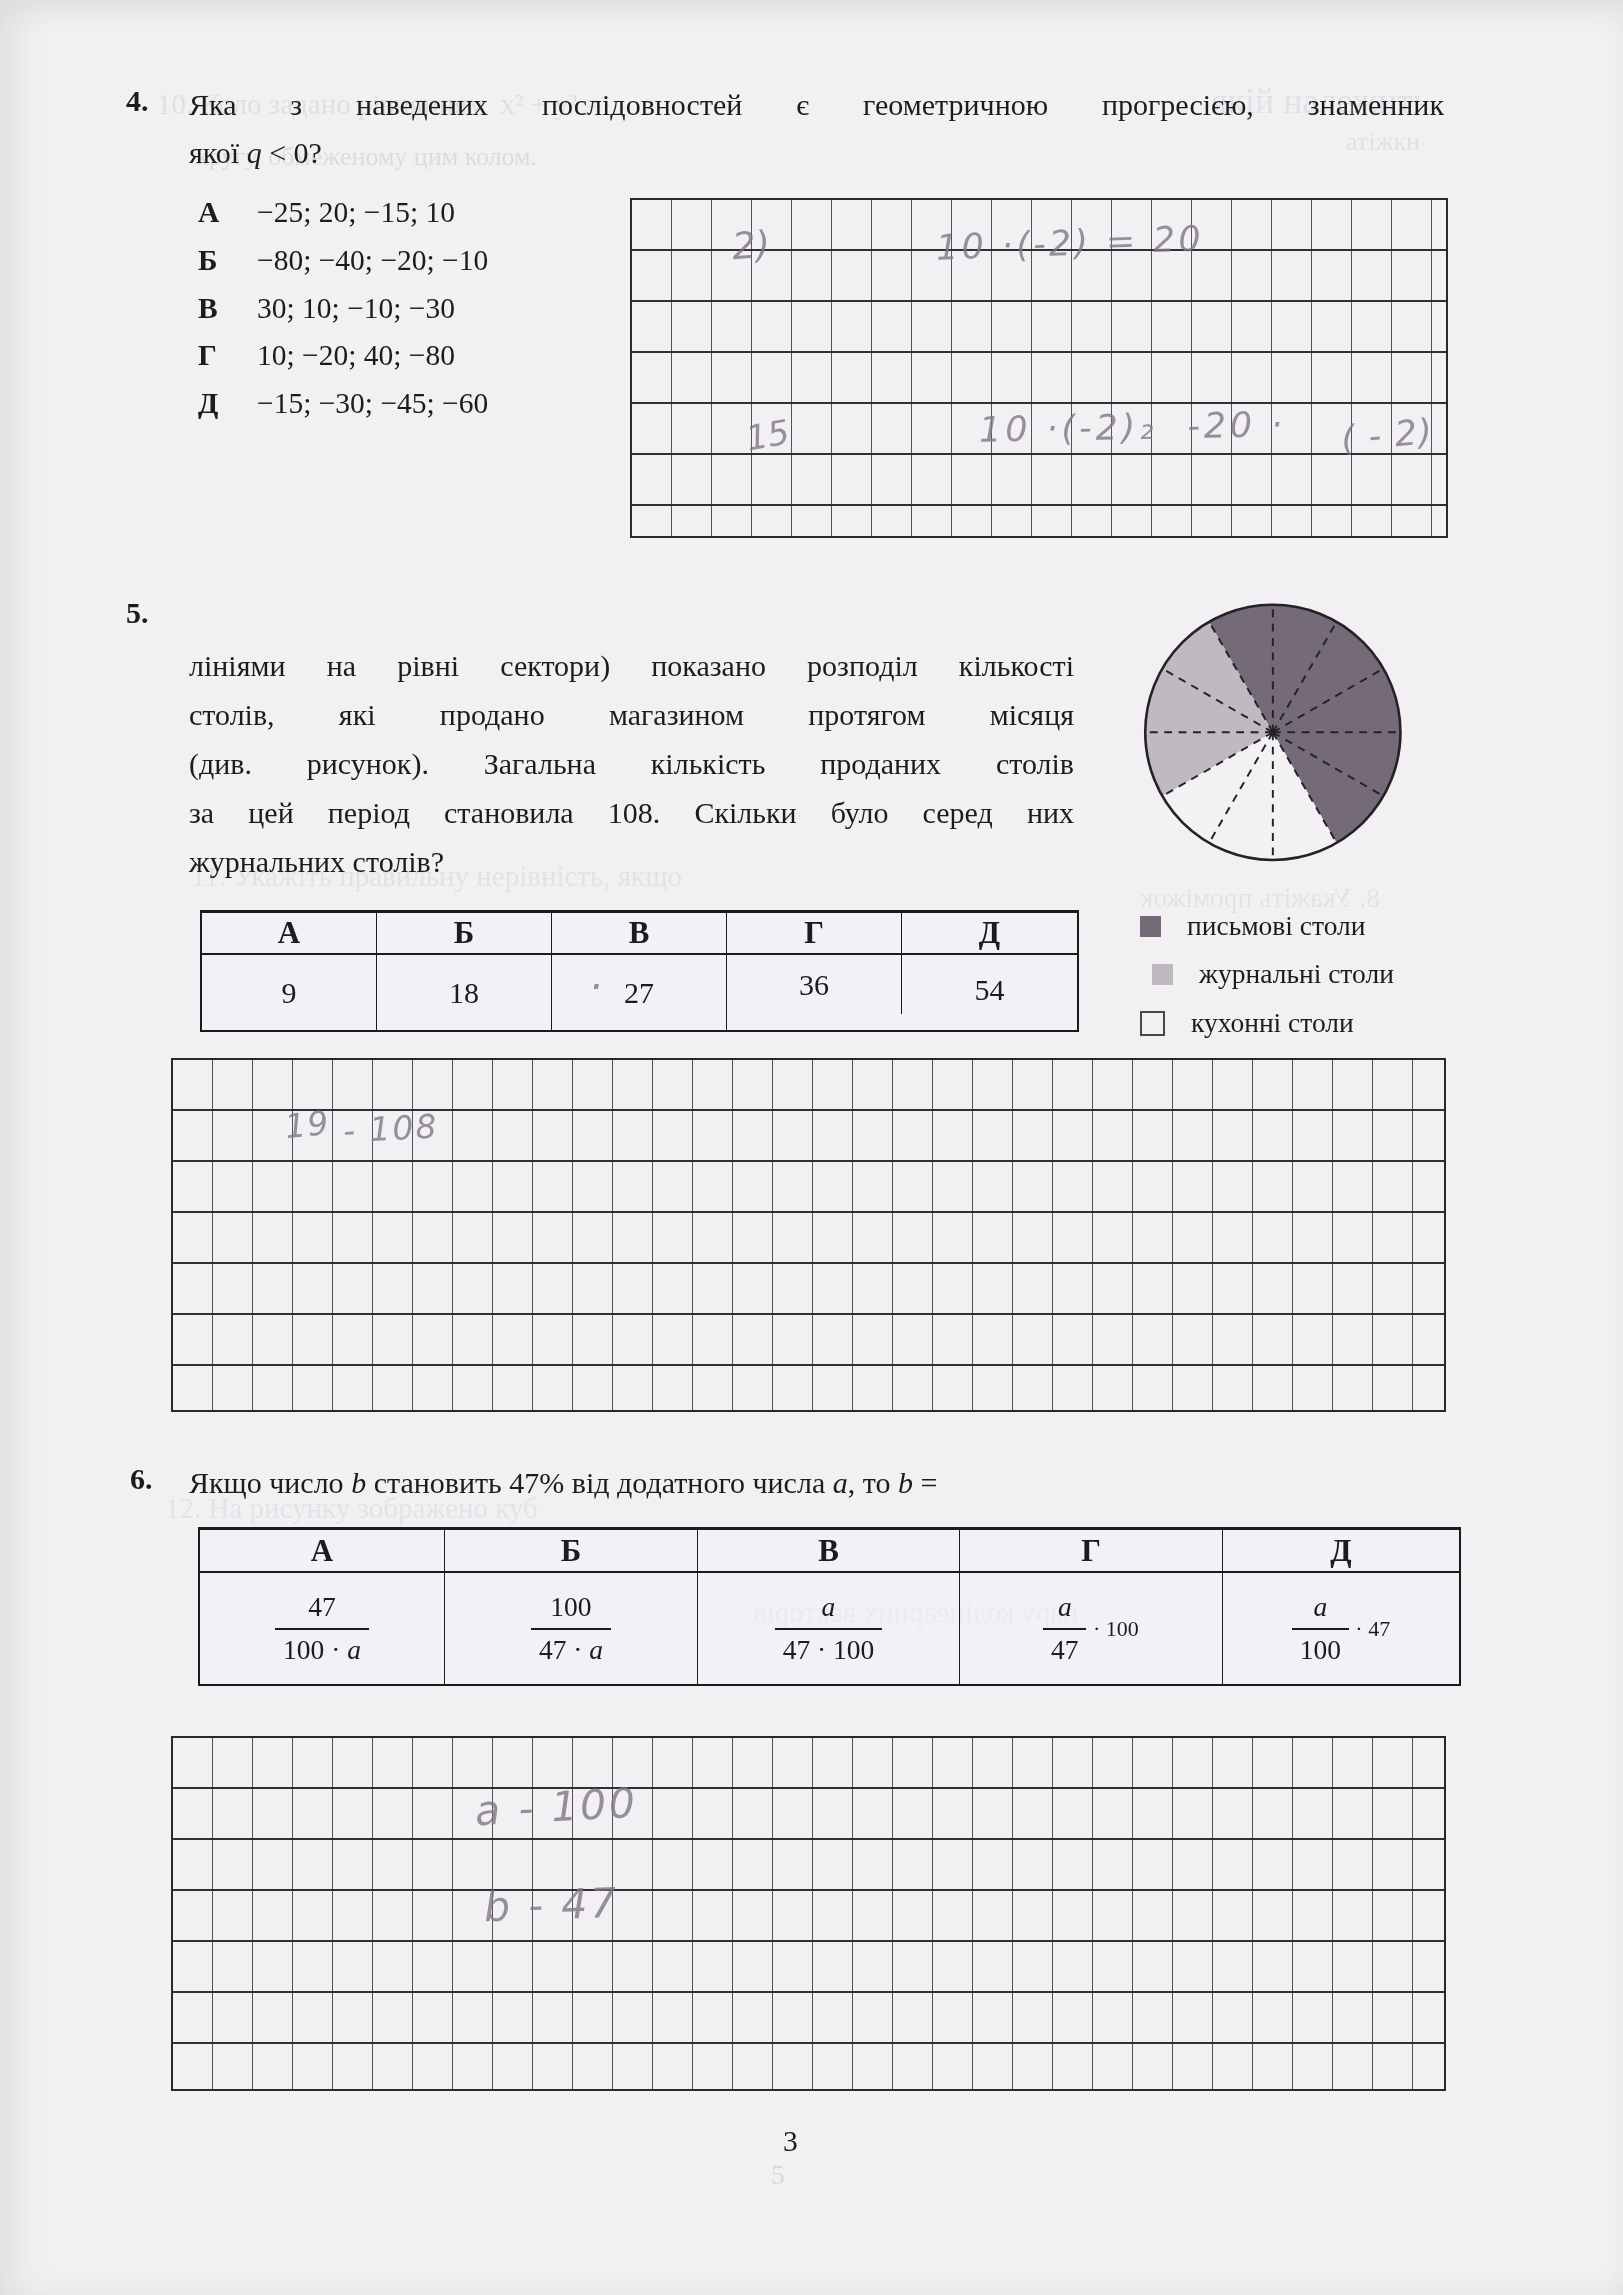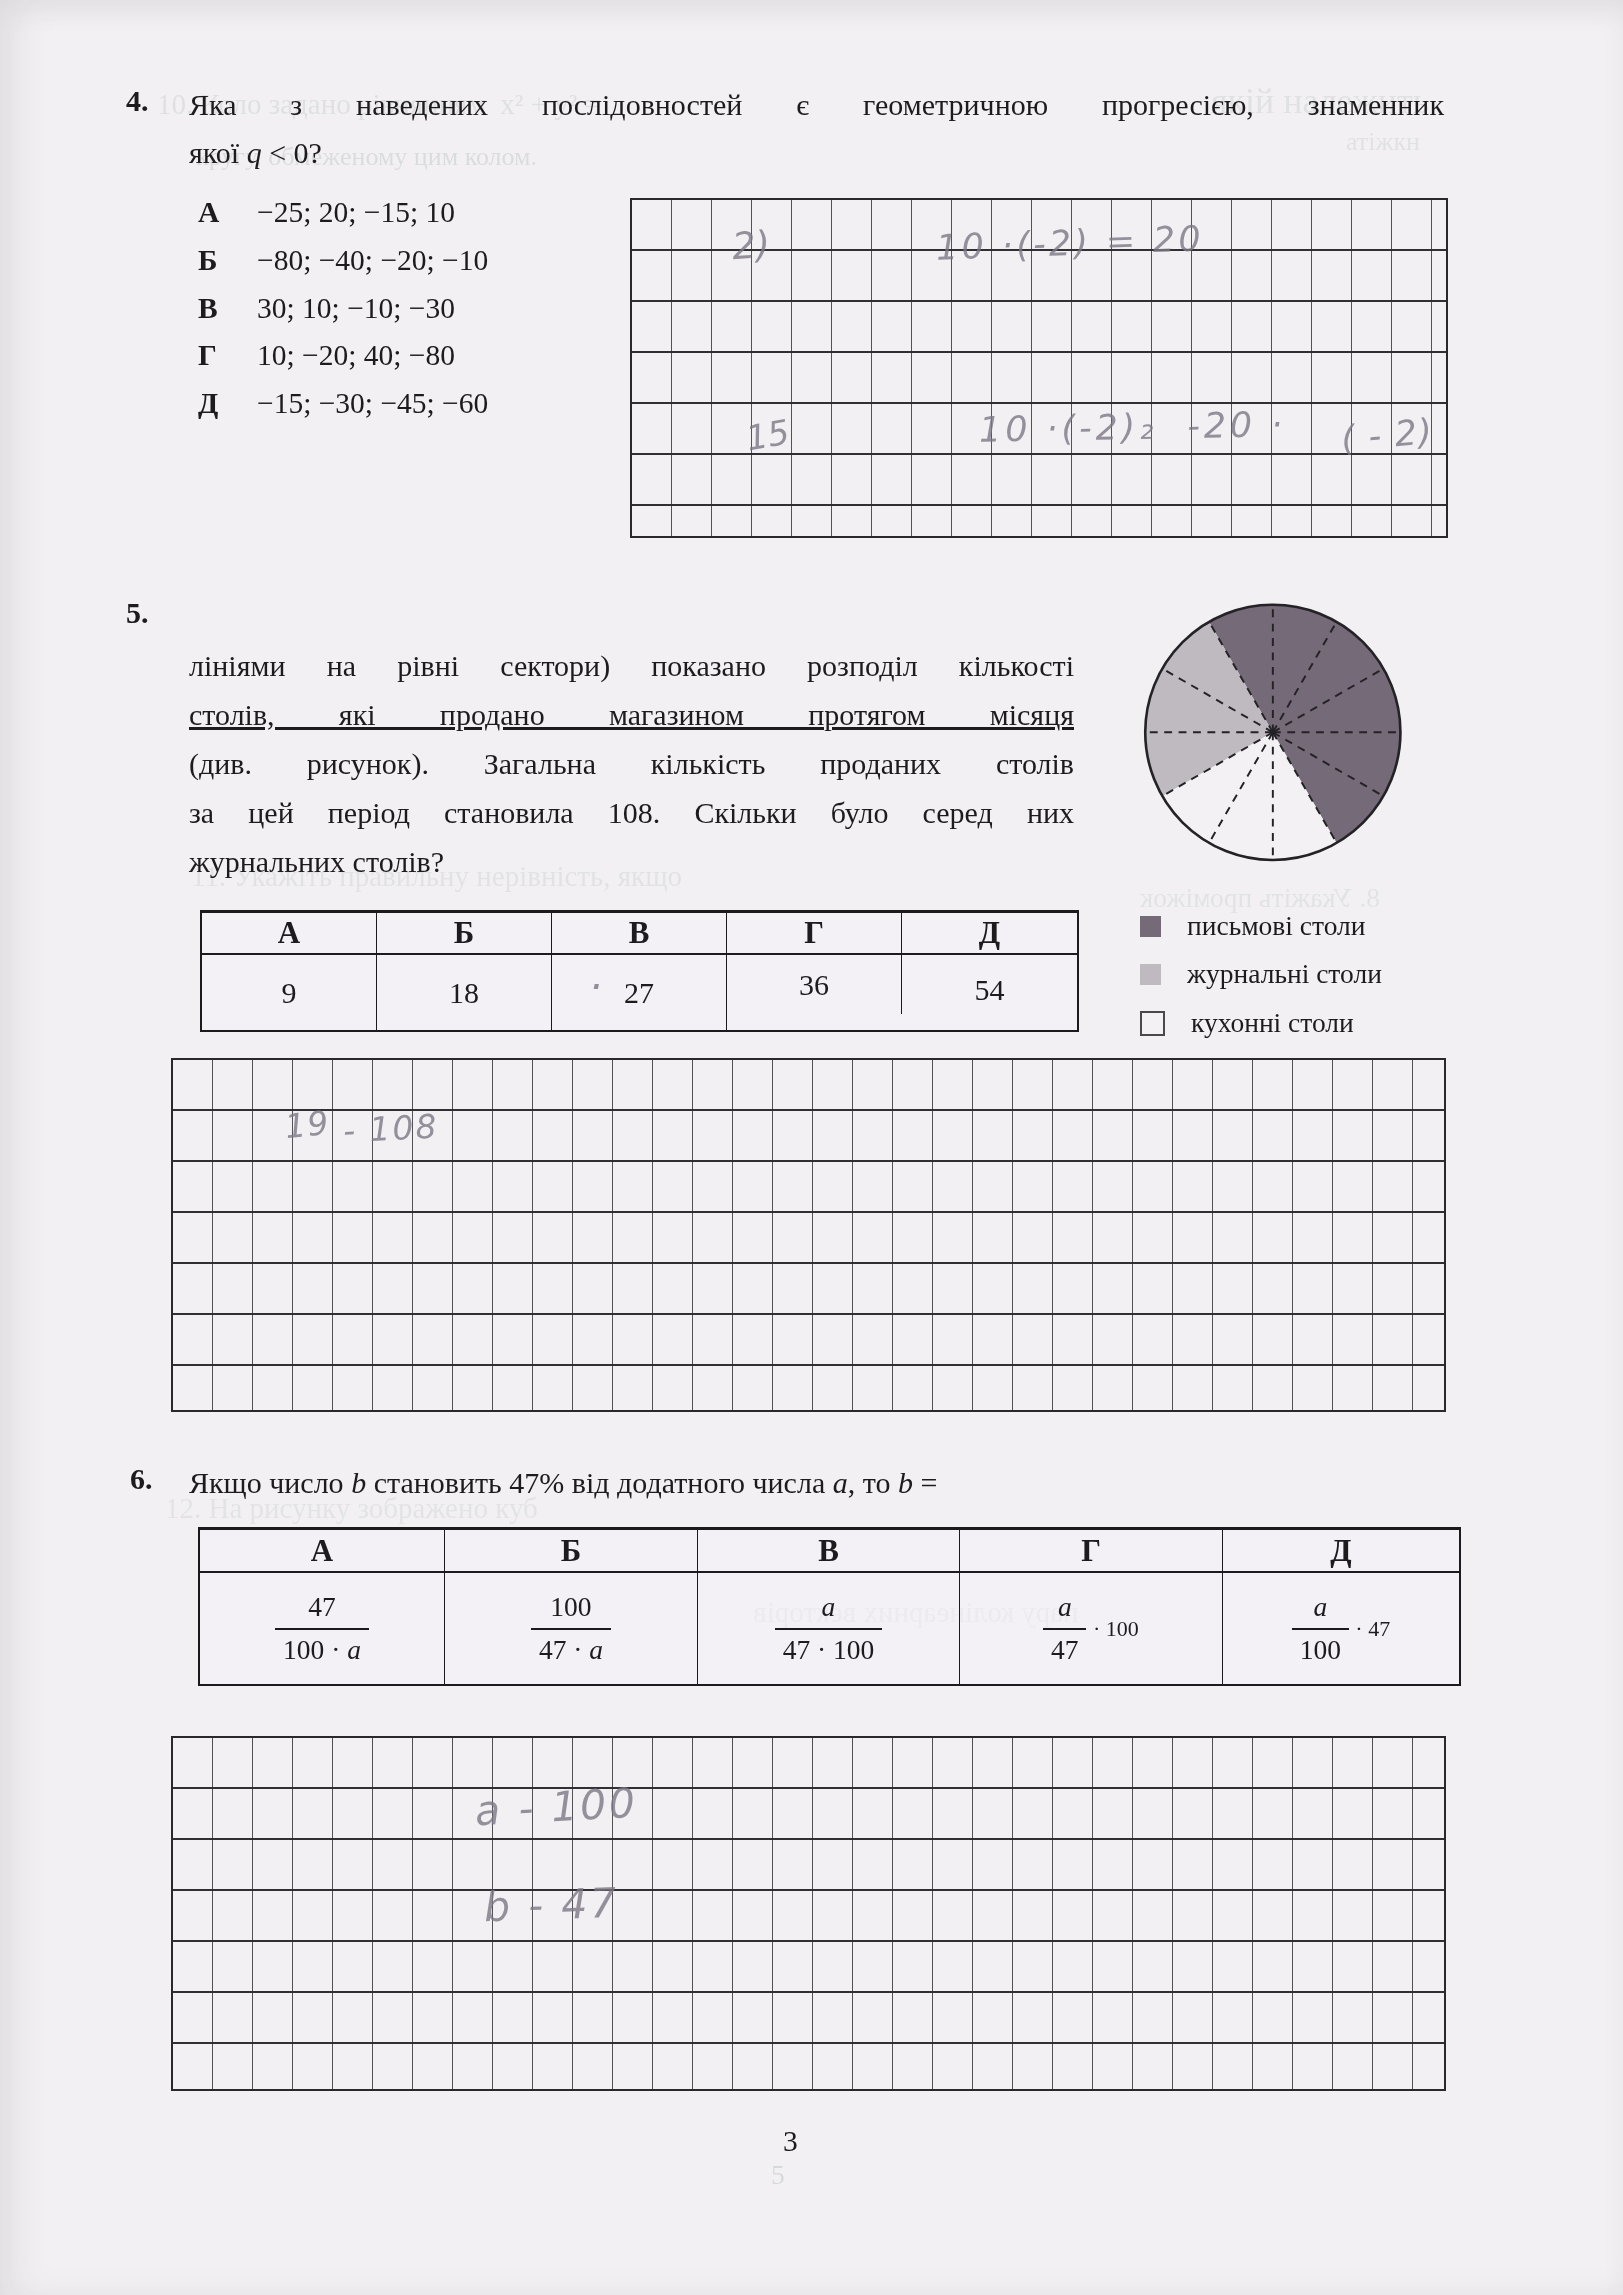--- a/index.html
+++ b/index.html
@@ -97,21 +97,21 @@
       <div class="opt-row" style="top: 191px;">
         <div class="opt-letter">Д</div>
         <div>−15; −30; −45; −60</div>
       </div>
     </div>
   <div class="grid" style="left:630px;top:198px;width:814px;height:336px;"></div>
 
   <div class="qnum" style="left:126px;top:596px;">5.</div>
   <div class="abs" style="left:189px;top:596px;width:885px;height:295px;">
       <div class="qline jline" style="top: 49px; left: 0px; width: 885px;">лініями на рівні сектори) показано розподіл кількості</div>
-      <div class="qline jline" style="top: 98px; left: 0px; width: 885px; text-decoration: underline;">столів, які продано магазином протягом місяця</div>
+      <div class="qline jline" style="top: 98px; left: 0px; width: 885px;">столів, які продано магазином протягом місяця</div>
       <div class="qline jline" style="top: 147px; left: 0px; width: 885px;">(див. рисунок). Загальна кількість проданих столів</div>
       <div class="qline jline" style="top: 196px; left: 0px; width: 885px;">за цей період становила 108. Скільки було серед них</div>
       <div class="qline" style="top: 245px; left: 0px; width: 885px;">журнальних столів?</div>
     </div>
 
   <svg style="left:1136px;top:591px;" width="275" height="284" viewBox="0 0 420 434">
     <path d="M 209 216 L 111.5 47 A 195 195 0 0 1 306.5 385 Z" fill="#756a77"></path>
     <path d="M 209 216 L 40 313.5 A 195 195 0 0 1 111.5 47 Z" fill="#bfb9c0"></path>
     <path d="M 209 216 L 306.5 385 A 195 195 0 0 1 40 313.5 Z" fill="#f3f1f4"></path>
     <g stroke="#242226" stroke-width="3" stroke-dasharray="12 10">
@@ -146,21 +146,21 @@
         <div class="tcell" style="width: 175px; height: 59px;">36</div>
         <div class="tcell" style="width: 175px; height: 69px;">54</div>
       </div>
     </div>
 
   <div class="abs" style="left:1140px;top:910px;width:393px;height:144px;">
       <div class="legend-item" style="top: 0px; left: 0px;">
         <div class="legend-swatch" style="background: rgb(117, 106, 119);"></div>
         <div class="legend-label">письмові столи</div>
       </div>
-      <div class="legend-item" style="top: 48px; left: 0px;">
+      <div class="legend-item" style="top: 48px; left: 12px;">
         <div class="legend-swatch" style="background: rgb(191, 185, 192);"></div>
         <div class="legend-label">журнальні столи</div>
       </div>
       <div class="legend-item" style="top: 97px; left: 0px;">
         <div class="legend-swatch" style="background: rgb(243, 241, 244); border: 2px solid rgb(74, 72, 76);"></div>
         <div class="legend-label">кухонні столи</div>
       </div>
     </div>
 
   <div class="grid" style="left:171px;top:1058px;width:1271px;height:350px;"></div>

